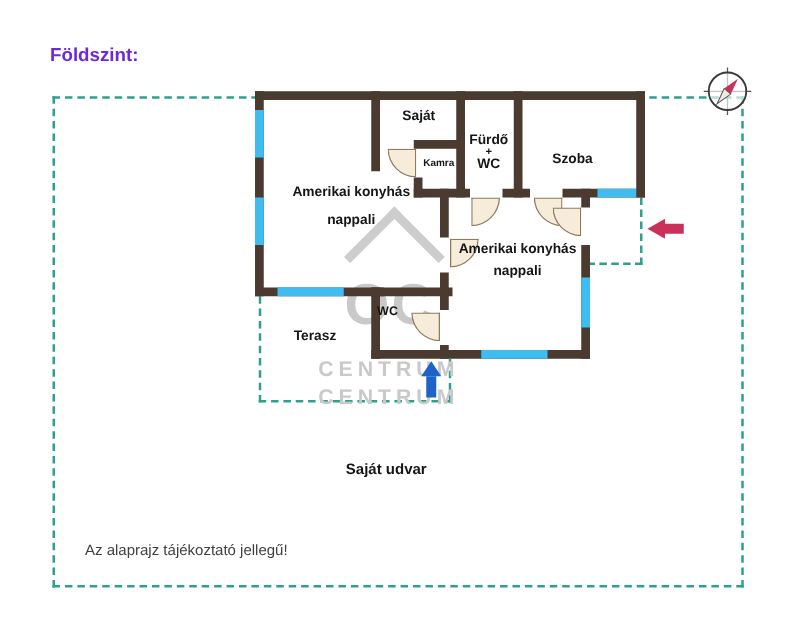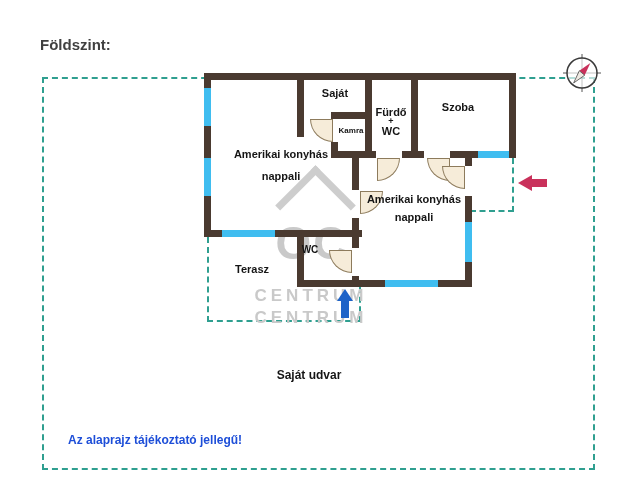--- a/index.html
+++ b/index.html
@@ -1,18 +1,18 @@
 <!DOCTYPE html>
 <html><head>
 <meta charset="utf-8">
 <style>
   html,body{margin:0;padding:0;background:#fff;}
   .canvas{position:relative;width:631px;height:500px;background:#ffffff;
           font-family:"Liberation Sans",sans-serif;overflow:hidden;}
-  .title{position:absolute;left:40px;top:36px;font-size:15px;font-weight:bold;color:#404040;z-index:6;}
+  .title{position:absolute;left:40px;top:36px;font-size:15px;font-weight:bold;color:#6d28d9;z-index:6;}
   .boundary{position:absolute;border:2px dashed #2f9f90;z-index:1;}
   .dashv{position:absolute;width:0;border-left:2px dashed #2f9f90;z-index:1;}
   .dashh{position:absolute;height:0;border-top:2px dashed #2f9f90;z-index:1;}
   .wall{position:absolute;background:#4a3a30;z-index:3;}
   .win{position:absolute;background:#3fbdf0;z-index:4;}
   .door{position:absolute;width:23px;height:23px;background:#f6ecd9;border:1.5px solid #8d7b5c;
         box-sizing:border-box;z-index:4;}
   .d-tl{border-radius:0 0 100% 0;}   
   .d-tr{border-radius:0 0 0 100%;}   
   .lbl{position:absolute;transform:translateX(-50%);font-weight:bold;font-size:11px;color:#151515;
@@ -21,21 +21,21 @@
   .lbl-md{font-size:10px;}
   .lbl-lg{font-size:12px;}
   .wm{position:absolute;transform:translateX(-50%);color:#c9c9c9;white-space:nowrap;z-index:2;font-weight:bold;}
   .wm-logo{font-size:46px;letter-spacing:2px;}
   .wm-line{font-size:17px;letter-spacing:4px;}
   .roof{position:absolute;left:287px;top:177px;width:50px;height:50px;z-index:2;
         border-top:7px solid #cdcdcd;border-left:7px solid #cdcdcd;transform:rotate(45deg);}
   .arrow{position:absolute;z-index:6;}
   .tri{position:absolute;width:0;height:0;}
   .shaft{position:absolute;}
-  .disclaimer{position:absolute;left:68px;top:433px;font-size:12px;font-weight:bold;color:#1d4ed8;z-index:6;}
+  .disclaimer{position:absolute;left:68px;top:433px;font-size:12px;font-weight:normal;color:#404040;z-index:6;}
 </style>
 </head>
 <body>
 
 <div class="canvas">
 
   <div class="title">Földszint:</div>
 
   <svg width="40" height="40" viewBox="0 0 40 40" style="position:absolute;left:562px;top:53px;z-index:2">
     <line x1="20" y1="1" x2="20" y2="39" stroke="#555" stroke-width="1"></line>
@@ -95,21 +95,21 @@
   <div class="door d-tr" style="left:442px;top:166px;"></div>
   <div class="door d-tl" style="left:360px;top:191px;"></div>
   <div class="door d-tr" style="left:329px;top:250px;"></div>
 
   <div class="lbl" style="left:335px;top:87px;">Saját</div>
   <div class="lbl" style="left:391px;top:106px;">
     <div>Fürdő</div>
     <div style="font-size:9px;line-height:7px;">+</div>
     <div>WC</div>
   </div>
-  <div class="lbl" style="left:458px;top:101px;">Szoba</div>
+  <div class="lbl" style="left:458px;top:121px;">Szoba</div>
   <div class="lbl lbl-sm" style="left:351px;top:126px;">Kamra</div>
   <div class="lbl" style="left:281px;top:148px;">Amerikai konyhás</div>
   <div class="lbl" style="left:281px;top:170px;">nappali</div>
   <div class="lbl" style="left:414px;top:193px;">Amerikai konyhás</div>
   <div class="lbl" style="left:414px;top:211px;">nappali</div>
   <div class="lbl lbl-md" style="left:310px;top:244px;">WC</div>
   <div class="lbl" style="left:252px;top:263px;">Terasz</div>
   <div class="lbl lbl-lg" style="left:309px;top:347px;margin-top:21px;">Saját udvar</div>
 
   <div class="arrow" style="left:518px;top:175px;width:30px;height:16px;">

